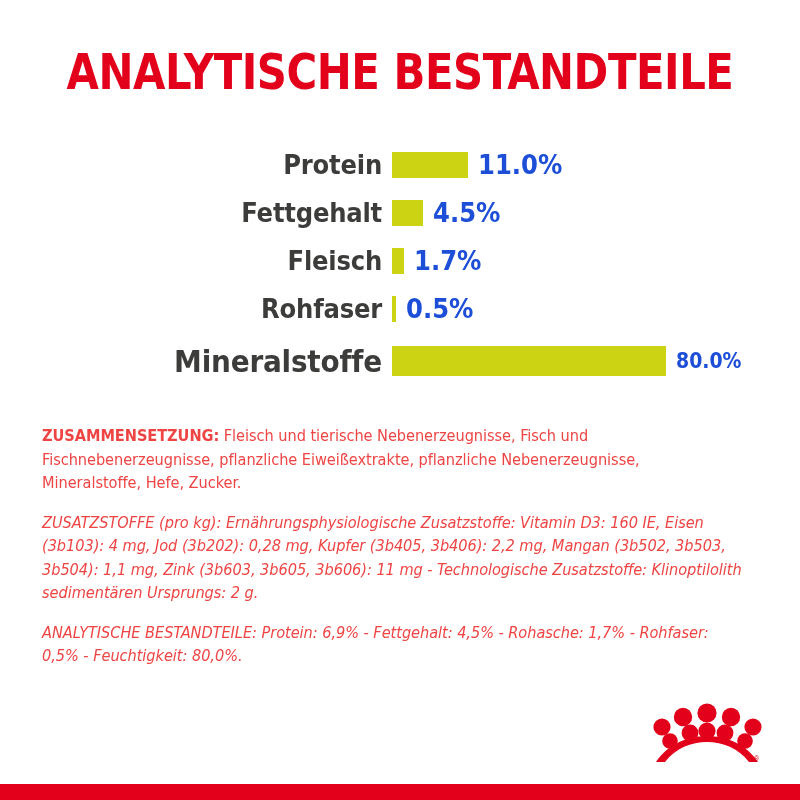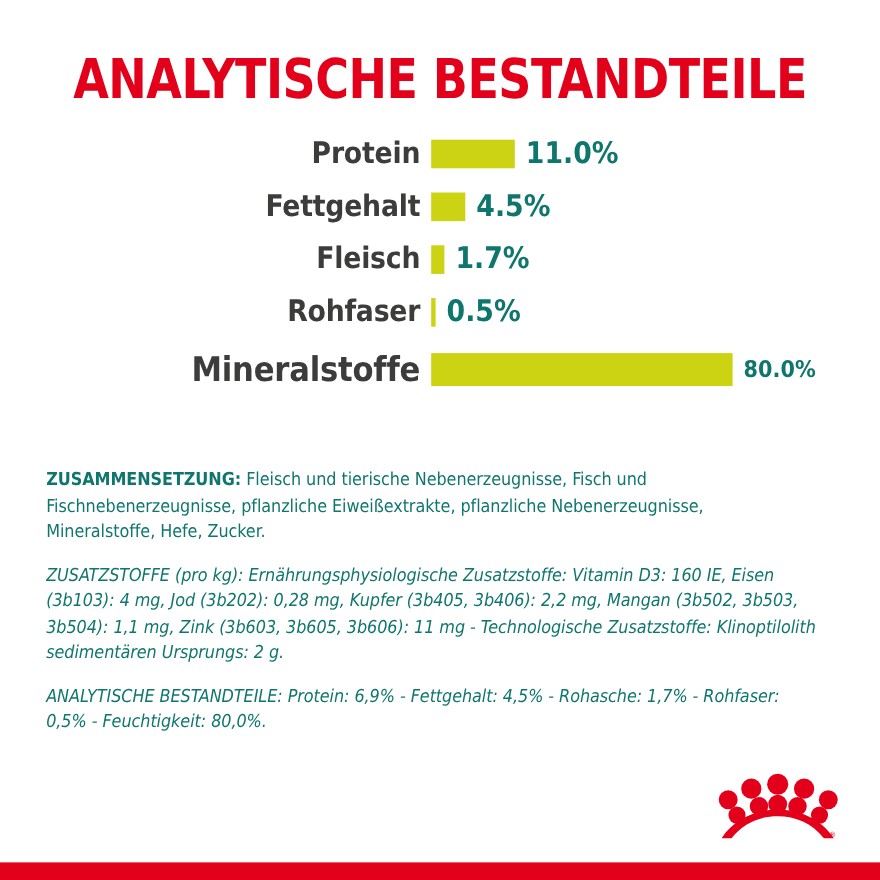--- a/index.html
+++ b/index.html
@@ -35,21 +35,21 @@
     line-height: 56px;
     letter-spacing: -0.5px;
     transform: scaleX(0.93);
     transform-origin: center top;
     white-space: nowrap;
   }
 
   
   .chart {
     position: absolute;
-    top: 116px;
+    top: 141px;
     left: 0;
     width: 800px;
   }
 
   .row {
     display: flex;
     align-items: center;
     height: 48px;
   }
 
@@ -72,42 +72,42 @@
     flex: 1;
   }
 
   .bar {
     background: #ccd313;
     height: 26px;
     flex: none;
   }
 
   .row-value {
-    color: #0f766e;
+    color: #1d4ed8;
     font-family: "Liberation Sans Narrow", "DejaVu Sans Condensed", "Liberation Sans", sans-serif;
     font-weight: bold;
     font-size: 27px;
     line-height: 30px;
     margin-left: 10px;
     white-space: nowrap;
   }
 
   
   .row.row-large { height: 56px; }
   .row.row-large .row-label { font-size: 31px; line-height: 34px; }
   .row.row-large .row-value { font-size: 21px; line-height: 34px; }
   .row.row-large .bar { height: 30px; }
 
   
   .composition {
     position: absolute;
     top: 424px;
     left: 42px;
     width: 700px;
-    color: #0f766e;
+    color: #ef4444;
     font-family: "Liberation Sans Narrow", "DejaVu Sans Condensed", "Liberation Sans", sans-serif;
     font-size: 16.2px;
     line-height: 23.5px;
     letter-spacing: -0.05px;
   }
 
   .composition .lead {
     font-weight: bold;
   }
 

